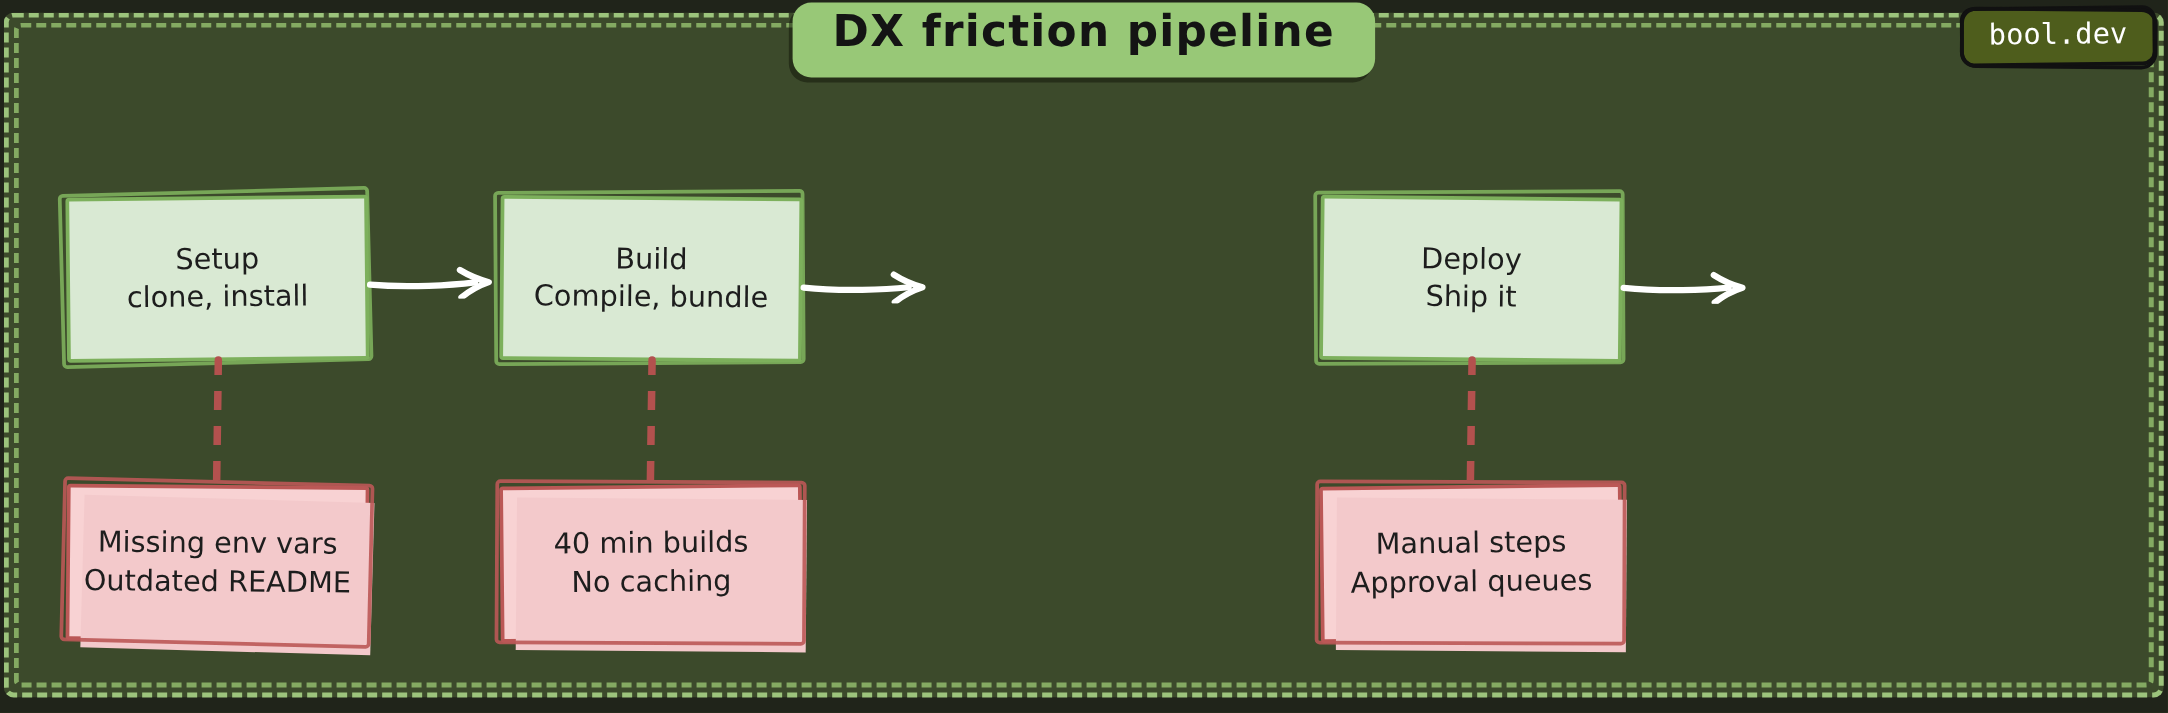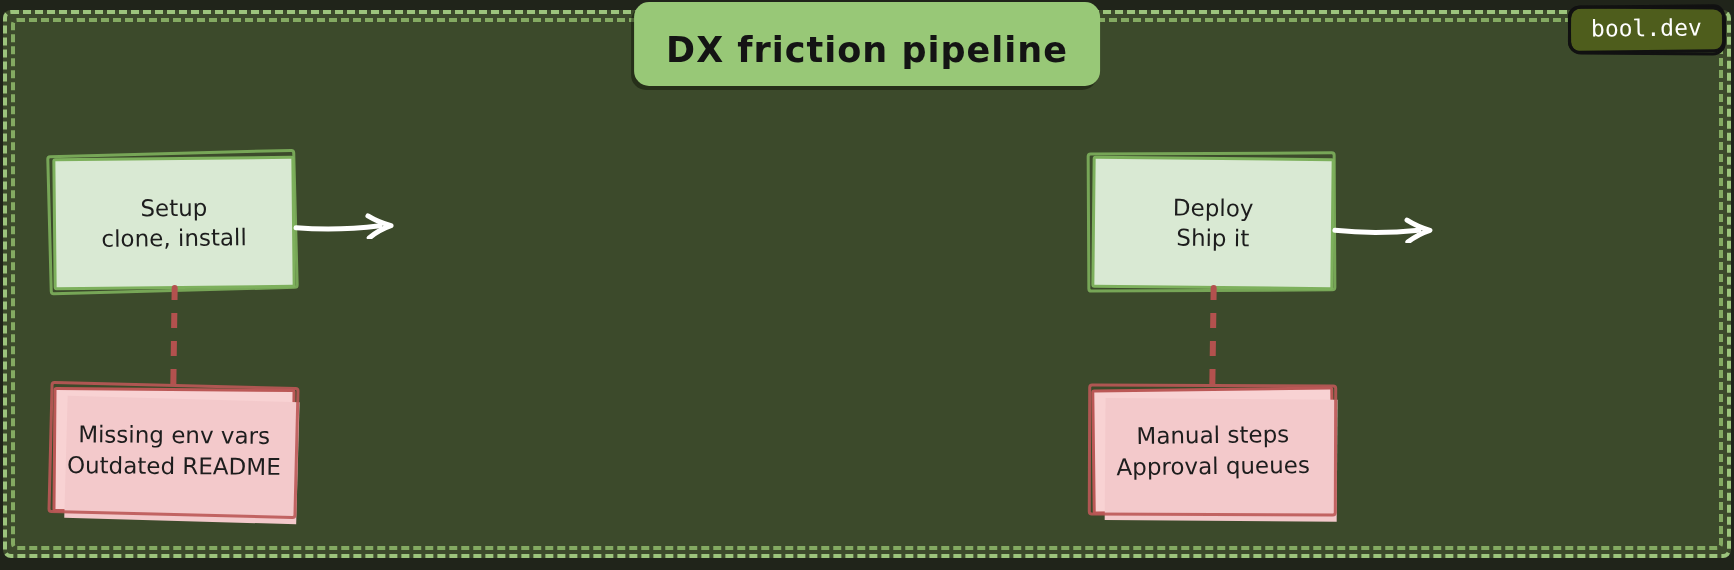--- a/index.html
+++ b/index.html
@@ -12,40 +12,40 @@
     position:absolute; left:3px; right:3px; top:10px; bottom:12px;
     background:#3c4a2b; border:4px dashed #9cc47c; border-radius:8px;
   }
   .panel-inner {
     position:absolute; inset:4px; border:4px dashed #84aa62;
     border-radius:6px; pointer-events:none;
   }
   
   .title-box {
     position:absolute; top:2px; left:50%; transform:translateX(-50%);
-    background:#98c877; border-radius:15px; padding:28px 32px 16px;
+    background:#98c877; border-radius:15px; padding:4px 32px 16px;
     font-size:35px; font-weight:bold; letter-spacing:1px; color:#141414;
     box-shadow:-3px 4px 0 rgba(15,20,8,0.5); z-index:6; white-space:nowrap;
   }
   
   .badge {
     position:absolute; top:5px; right:9px; z-index:6;
     background:#4e5d1c; border:3px solid #111111; border-radius:11px;
     padding:7px 20px 9px; transform:rotate(-0.6deg);
     font-family:"DejaVu Sans Mono", monospace; font-size:23px; color:#ffffff;
   }
   .badge::before {
     content:""; position:absolute; inset:-2px -4px -5px -3px;
     border:3px solid #111111; border-radius:13px;
     transform:rotate(1.1deg); pointer-events:none;
   }
   
   .col { position:absolute; top:0; height:426px; width:242px; z-index:4; }
   .col1 { left:53px; }  .col2 { left:400px; } .col3 { left:747px; }
-  .col4 { left:1092px;text-decoration:underline; } .col5 { left:1433px; }
+  .col4 { left:1056px;text-decoration:underline; } .col5 { left:1433px; }
 
   .stage {
     position:absolute; left:0; right:0; top:157px; height:126px;
     background:#d9e9d3; border:3px solid #7db05c; border-radius:3px;
     display:flex; flex-direction:column; align-items:center; justify-content:center;
     font-size:23px; line-height:1.32; text-align:center;
   }
   .stage::before {
     content:""; position:absolute; inset:-8px -5px -6px -8px;
     border:3px solid #7db05c; border-radius:4px; opacity:.9;
@@ -115,20 +115,35 @@
         <path d="M76 5 C 84 10, 92 13, 99 15 C 90 18, 82 23, 77 27" stroke="#ffffff" stroke-width="5" fill="none" stroke-linecap="round" stroke-linejoin="round"></path>
       </svg>
     </div>
     <div class="connector"></div>
     <div class="friction">
       <div>Missing env vars</div>
       <div>Outdated README</div>
     </div>
   </div>
 
+  <div class="col col2">
+    <div class="stage">
+      <div class="label">Build</div>
+      <div class="sublabel">Compile, bundle</div>
+      <svg class="arrow" viewBox="0 0 105 28">
+        <path d="M4 16 C 35 19, 70 17, 88 15" stroke="#ffffff" stroke-width="5" fill="none" stroke-linecap="round"></path>
+        <path d="M76 5 C 84 10, 92 13, 99 15 C 90 18, 82 23, 77 27" stroke="#ffffff" stroke-width="5" fill="none" stroke-linecap="round" stroke-linejoin="round"></path>
+      </svg>
+    </div>
+    <div class="connector"></div>
+    <div class="friction">
+      <div>40 min builds</div>
+      <div>No caching</div>
+    </div>
+  </div>
 
 
   <div class="col col4">
     <div class="stage">
       <div class="label">Deploy</div>
       <div class="sublabel">Ship it</div>
       <svg class="arrow" viewBox="0 0 105 28">
         <path d="M4 16 C 35 19, 70 17, 88 15" stroke="#ffffff" stroke-width="5" fill="none" stroke-linecap="round"></path>
         <path d="M76 5 C 84 10, 92 13, 99 15 C 90 18, 82 23, 77 27" stroke="#ffffff" stroke-width="5" fill="none" stroke-linecap="round" stroke-linejoin="round"></path>
       </svg>

